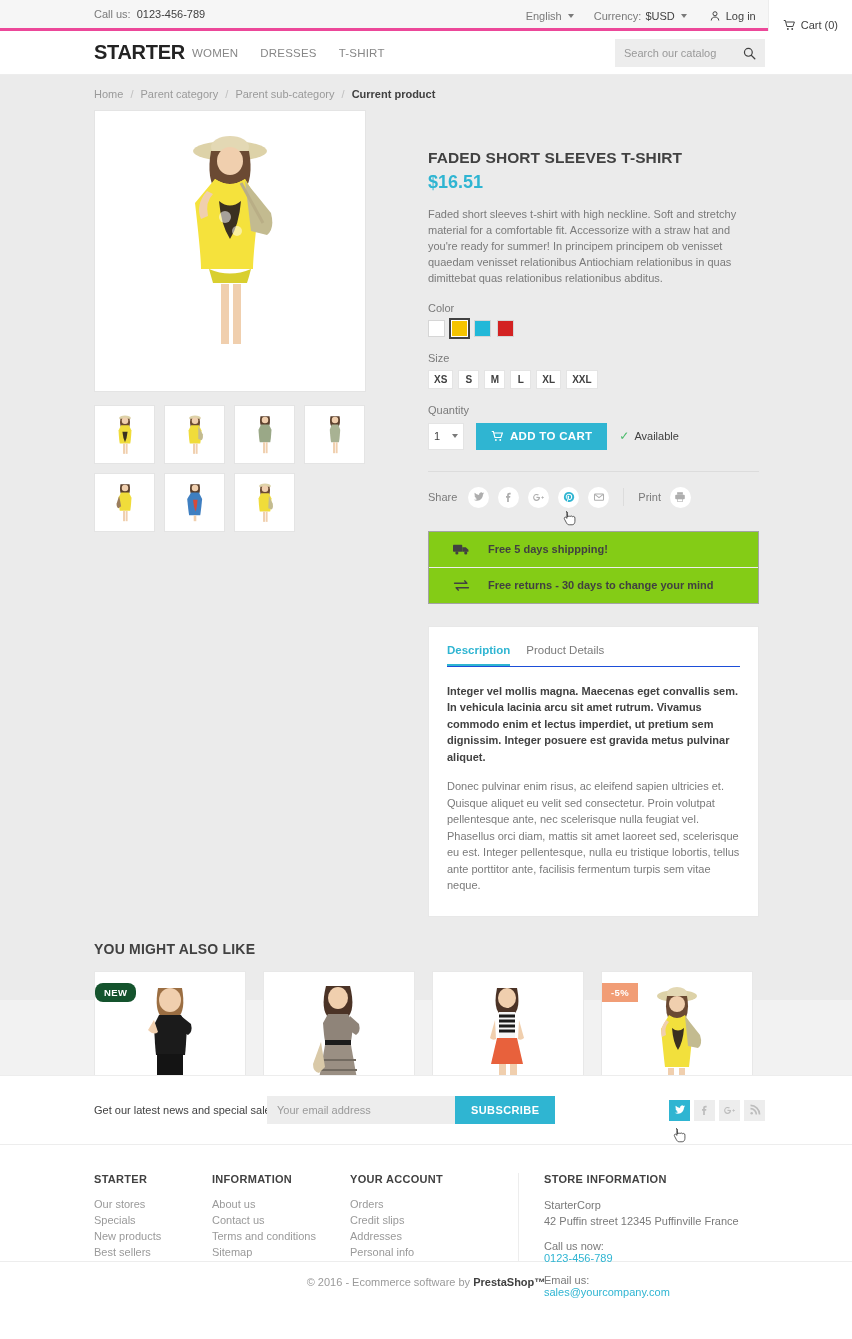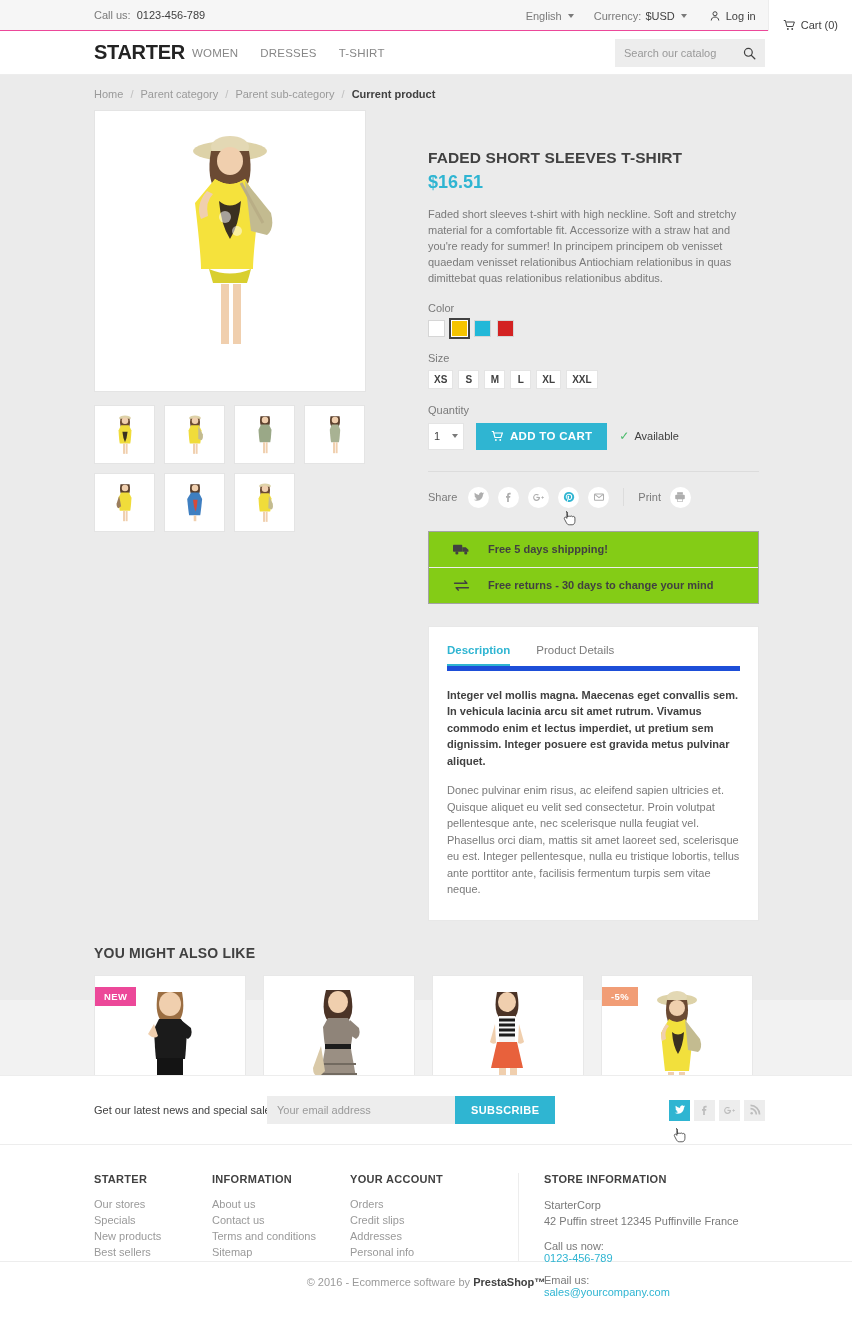--- a/index.html
+++ b/index.html
@@ -8,21 +8,21 @@
     background: #fff;
     font-family: "Liberation Sans", sans-serif;
     color: #414141;
   }
   body { width: 852px; height: 1339px; overflow: hidden; position: relative; }
 
   
   .topbar {
     height: 31px;
     background: #f6f6f6;
-    border-bottom: 1px solid #ec4899;
+    border-bottom: 3px solid #ec4899;
     display: flex;
     align-items: center;
     font-size: 11px;
     color: #7a7a7a;
     position: relative;
   }
   .topbar-call { position: absolute; left: 94px; display: flex; gap: 6px; align-items: center; }
   .topbar-call .lbl { color: #7a7a7a; }
   .topbar-call .num { color: #414141; }
   .topbar-right { position: absolute; right: 0; top: 0; height: 31px; display: flex; align-items: center; }
@@ -99,40 +99,40 @@
   .sbtn { width: 21px; height: 21px; border-radius: 50%; background: #fff; display: flex; align-items: center; justify-content: center; }
   .sbtn.active svg path, .sbtn.active svg circle { fill: #2fb5d2; }
   .divline { width: 1px; height: 18px; background: #dcdcdc; margin: 0 5px; }
   .print-lbl { font-size: 11px; color: #7a7a7a; }
 
   .infobox { background: #84cc16; margin-top: 23px; border: 1px solid #a3a3a3; }
   .inforow { display: flex; align-items: center; gap: 18px; padding: 11px 24px; font-size: 11px; font-weight: bold; color: #414141; }
   .inforow + .inforow { border-top: 1px solid #ededed; }
 
   .tabbox { background: #fff; margin-top: 22px; border: 1px solid #e8e8e8; padding: 17px 18px 22px 18px; }
-  .tabs { display: flex; gap: 26px; border-bottom: 5px solid #1d4ed8; }
+  .tabs { display: flex; gap: 16px; border-bottom: 1px solid #1d4ed8; }
   .tab { font-size: 11.5px; color: #7a7a7a; padding-bottom: 8px; }
   .tab.active { color: #2fb5d2; font-weight: bold; border-bottom: 2px solid #2fb5d2; }
   .tabcontent { padding-top: 16px; }
   .tc-bold { font-size: 11px; font-weight: bold; color: #414141; line-height: 1.5; }
   .tc-body { font-size: 11px; color: #7a7a7a; line-height: 1.5; margin-top: 13px; }
 
   
   .ymal { padding: 0 87px 0 94px; margin-top: 24px; }
   .ymal-title { font-size: 14px; font-weight: bold; color: #414141; letter-spacing: .2px; }
   .cards { display: flex; gap: 17px; margin-top: 14px; }
   .card { width: 152px; background: #fff; border: 1px solid #e8e8e8; position: relative; }
   .card-img { height: 160px; display: flex; align-items: flex-end; justify-content: center; overflow: hidden; padding-top: 8px;}
   .card-body { border-top: 1px solid #ededed; padding: 9px 6px 11px 6px; text-align: center; }
   .card-name { font-size: 10.5px; color: #9a9a9a; }
   .card-price { font-size: 11.5px; font-weight: bold; color: #414141; margin-top: 5px; }
   .card-price .old { color: #9a9a9a; font-weight: normal; text-decoration: line-through; margin-right: 4px; font-size: 10.5px; }
   .stars { margin-top: 4px; font-size: 11px; color: #fc0; letter-spacing: 1px; }
   .badge { position: absolute; top: 11px; left: 0; color: #fff; font-size: 9.5px; font-weight: bold; padding: 4px 9px; letter-spacing: .4px; }
-  .badge.new { background: #ec4899; }
+  .badge.new { background: #14532d; border-radius: 8px; }
   .badge.disc { background: #f19d76; }
 
   
   .greyband { height: 75px; background: #f2f2f2; }
   .newsletter { height: 70px; background: #fff; border-top: 1px solid #ededed; border-bottom:1px solid #ededed; display: flex; align-items: center; position: relative; }
   .nl-label { position: absolute; left: 94px; font-size: 11px; color: #414141; }
   .nl-input { position: absolute; left: 267px; width: 197px; height: 28px; background: #ededed; display: flex; align-items: center; padding: 0 10px; font-size: 11px; color: #9a9a9a; }
   .nl-btn { position: absolute; left: 455px; height: 28px; background: #2fb5d2; color: #fff; font-size: 11px; font-weight: bold; padding: 0 16px; display: flex; align-items: center; letter-spacing: .4px; }
   .socials { position: absolute; right: 87px; display: flex; gap: 4px; }
   .soc { width: 21px; height: 21px; background: #ededed; display: flex; align-items: center; justify-content: center; }

